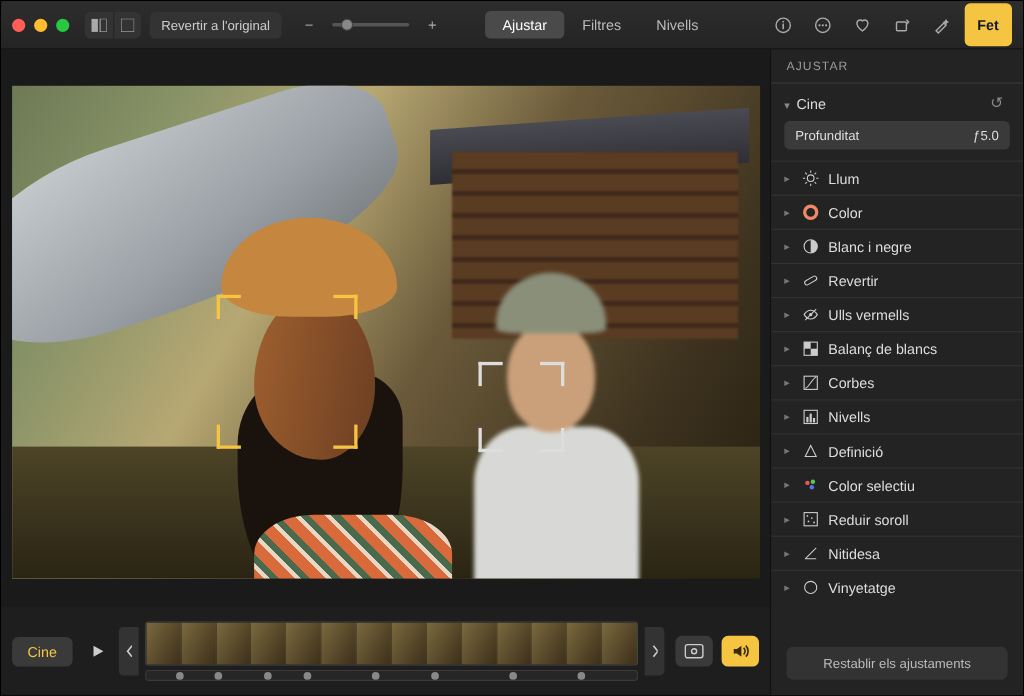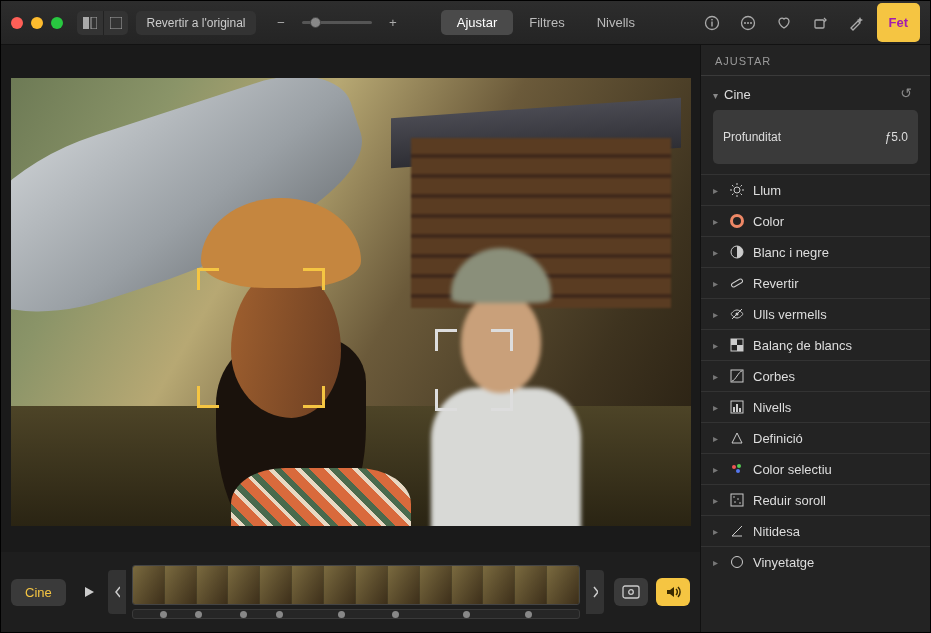--- a/index.html
+++ b/index.html
@@ -29,21 +29,21 @@
   .seg-layout .tb-btn:first-child{border-radius:5px 0 0 5px;}
   .seg-layout .tb-btn:last-child{border-radius:0 5px 5px 0;border-right:none;}
   .zoom-group{display:flex;align-items:center;gap:6px;margin:0 10px;color:#888;}
   .zoom-track{width:70px;height:3px;background:#555;border-radius:2px;position:relative;}
   .zoom-thumb{position:absolute;left:8px;top:-4px;width:11px;height:11px;border-radius:50%;background:#888;border:1px solid #444;}
   .center-tabs{display:flex;gap:0;margin:0 auto;}
   .center-tabs .tab{background:transparent;color:#bbb;border:none;padding:5px 16px;font-size:13px;border-radius:5px;}
   .center-tabs .tab.active{background:#4a4a4a;color:#fff;}
   .right-tools{display:flex;gap:6px;margin-left:auto;align-items:center;}
   .icon-btn{width:30px;height:24px;display:flex;align-items:center;justify-content:center;color:#aaa;border:none;background:transparent;border-radius:5px;}
-  .done-btn{background:var(--accent);color:#a21caf;font-weight:600;padding:12px 12px;border:none;border-radius:5px;font-size:13px;}
+  .done-btn{background:var(--accent);color:#0f172a;font-weight:600;padding:12px 12px;border:none;border-radius:5px;font-size:13px;}
   
   .main{flex:1;display:flex;min-height:0;}
   .viewer{flex:1;display:flex;flex-direction:column;min-width:0;background:#1a1a1a;}
   .canvas-wrap{flex:1;display:flex;align-items:center;justify-content:center;padding:10px 4px 4px 4px;}
   .canvas{position:relative;width:680px;height:448px;background:linear-gradient(120deg,#6d7a55 0%,#8a9468 18%,#b7a873 35%,#6b5a3a 55%,#3e331f 80%,#241c10 100%);border-radius:0;overflow:hidden;}
   
   .canoe{position:absolute;left:-60px;top:40px;width:420px;height:160px;background:linear-gradient(160deg,#cfd3d6 0%,#9aa0a5 60%,#6d7276 100%);border-radius:40% 20% 60% 30%/60% 30% 50% 40%;transform:rotate(-18deg);}
   .cabin{position:absolute;right:20px;top:60px;width:260px;height:170px;background:repeating-linear-gradient(#5a3c22 0 16px,#40281a 16px 20px);filter:blur(1px);}
   .cabin-roof{position:absolute;right:10px;top:30px;width:290px;height:50px;background:linear-gradient(#4a4a52,#2e2e34);transform:skewY(-4deg);}
   .ground{position:absolute;left:0;right:0;bottom:0;height:120px;background:linear-gradient(#4d4427,#2a2413);}
@@ -79,21 +79,21 @@
   .right-play{display:flex;gap:8px;}
   .sq-btn{width:34px;height:28px;border:none;border-radius:6px;background:#3a3a3a;color:#ccc;display:flex;align-items:center;justify-content:center;}
   .sq-btn.sound{background:var(--accent);color:#3a2a00;}
   
   .side{width:230px;background:var(--panel-dark);border-left:1px solid #111;display:flex;flex-direction:column;overflow:auto;}
   .side-title{padding:10px 14px 8px;font-size:11px;letter-spacing:1px;color:#9a9a9a;border-bottom:1px solid #3a3a3a;}
   .cine-section{padding:8px 12px 10px;}
   .cine-head{display:flex;align-items:flex-end;justify-content:space-between;font-size:13px;color:#ddd;}
   .cine-head .chev{margin-right:6px;color:#888;font-size:10px;}
   .reset-mini{color:#888;font-size:14px;background:none;border:none;}
-  .depth-row{margin-top:8px;background:#3a3a3a;border-radius:5px;padding:20px 10px;display:flex;justify-content:space-between;align-items:center;font-size:12px;color:#ddd;}
+  .depth-row{margin-top:8px;background:#3a3a3a;border-radius:5px;padding:6px 10px;display:flex;justify-content:space-between;align-items:center;font-size:12px;color:#ddd;}
   .depth-val{color:#ddd;margin-left:43px;}
   .adj-list{display:flex;flex-direction:column;}
   .adj-item{display:flex;align-items:center;gap:8px;padding:7px 12px;border-top:1px solid #333;font-size:13px;color:#ddd;}
   .adj-item .chev{color:#777;font-size:10px;width:8px;}
   .adj-item .ico{width:16px;height:16px;display:flex;align-items:center;justify-content:center;}
   .side-footer{margin-top:auto;padding:14px;}
   .reset-btn{width:100%;background:#333;color:#bbb;border:none;border-radius:6px;padding:8px 0;font-size:12px;}
   svg{display:block;}
 </style>
 </head>
@@ -417,15 +417,18 @@
           <div class="adj-item">
             <span class="chev">▸</span>
             <span class="ico">
               <svg width="16" height="16">
                 <circle cx="8" cy="8" r="5.5" fill="none" stroke="#ccc"></circle>
               </svg>
             </span>
             <span>Vinyetatge</span>
           </div>
         </div>
+      <div class="side-footer">
+        <button class="reset-btn">Restablir els ajustaments</button>
+      </div>
     </div>
   </div>
 </div>
 
 </body></html>

